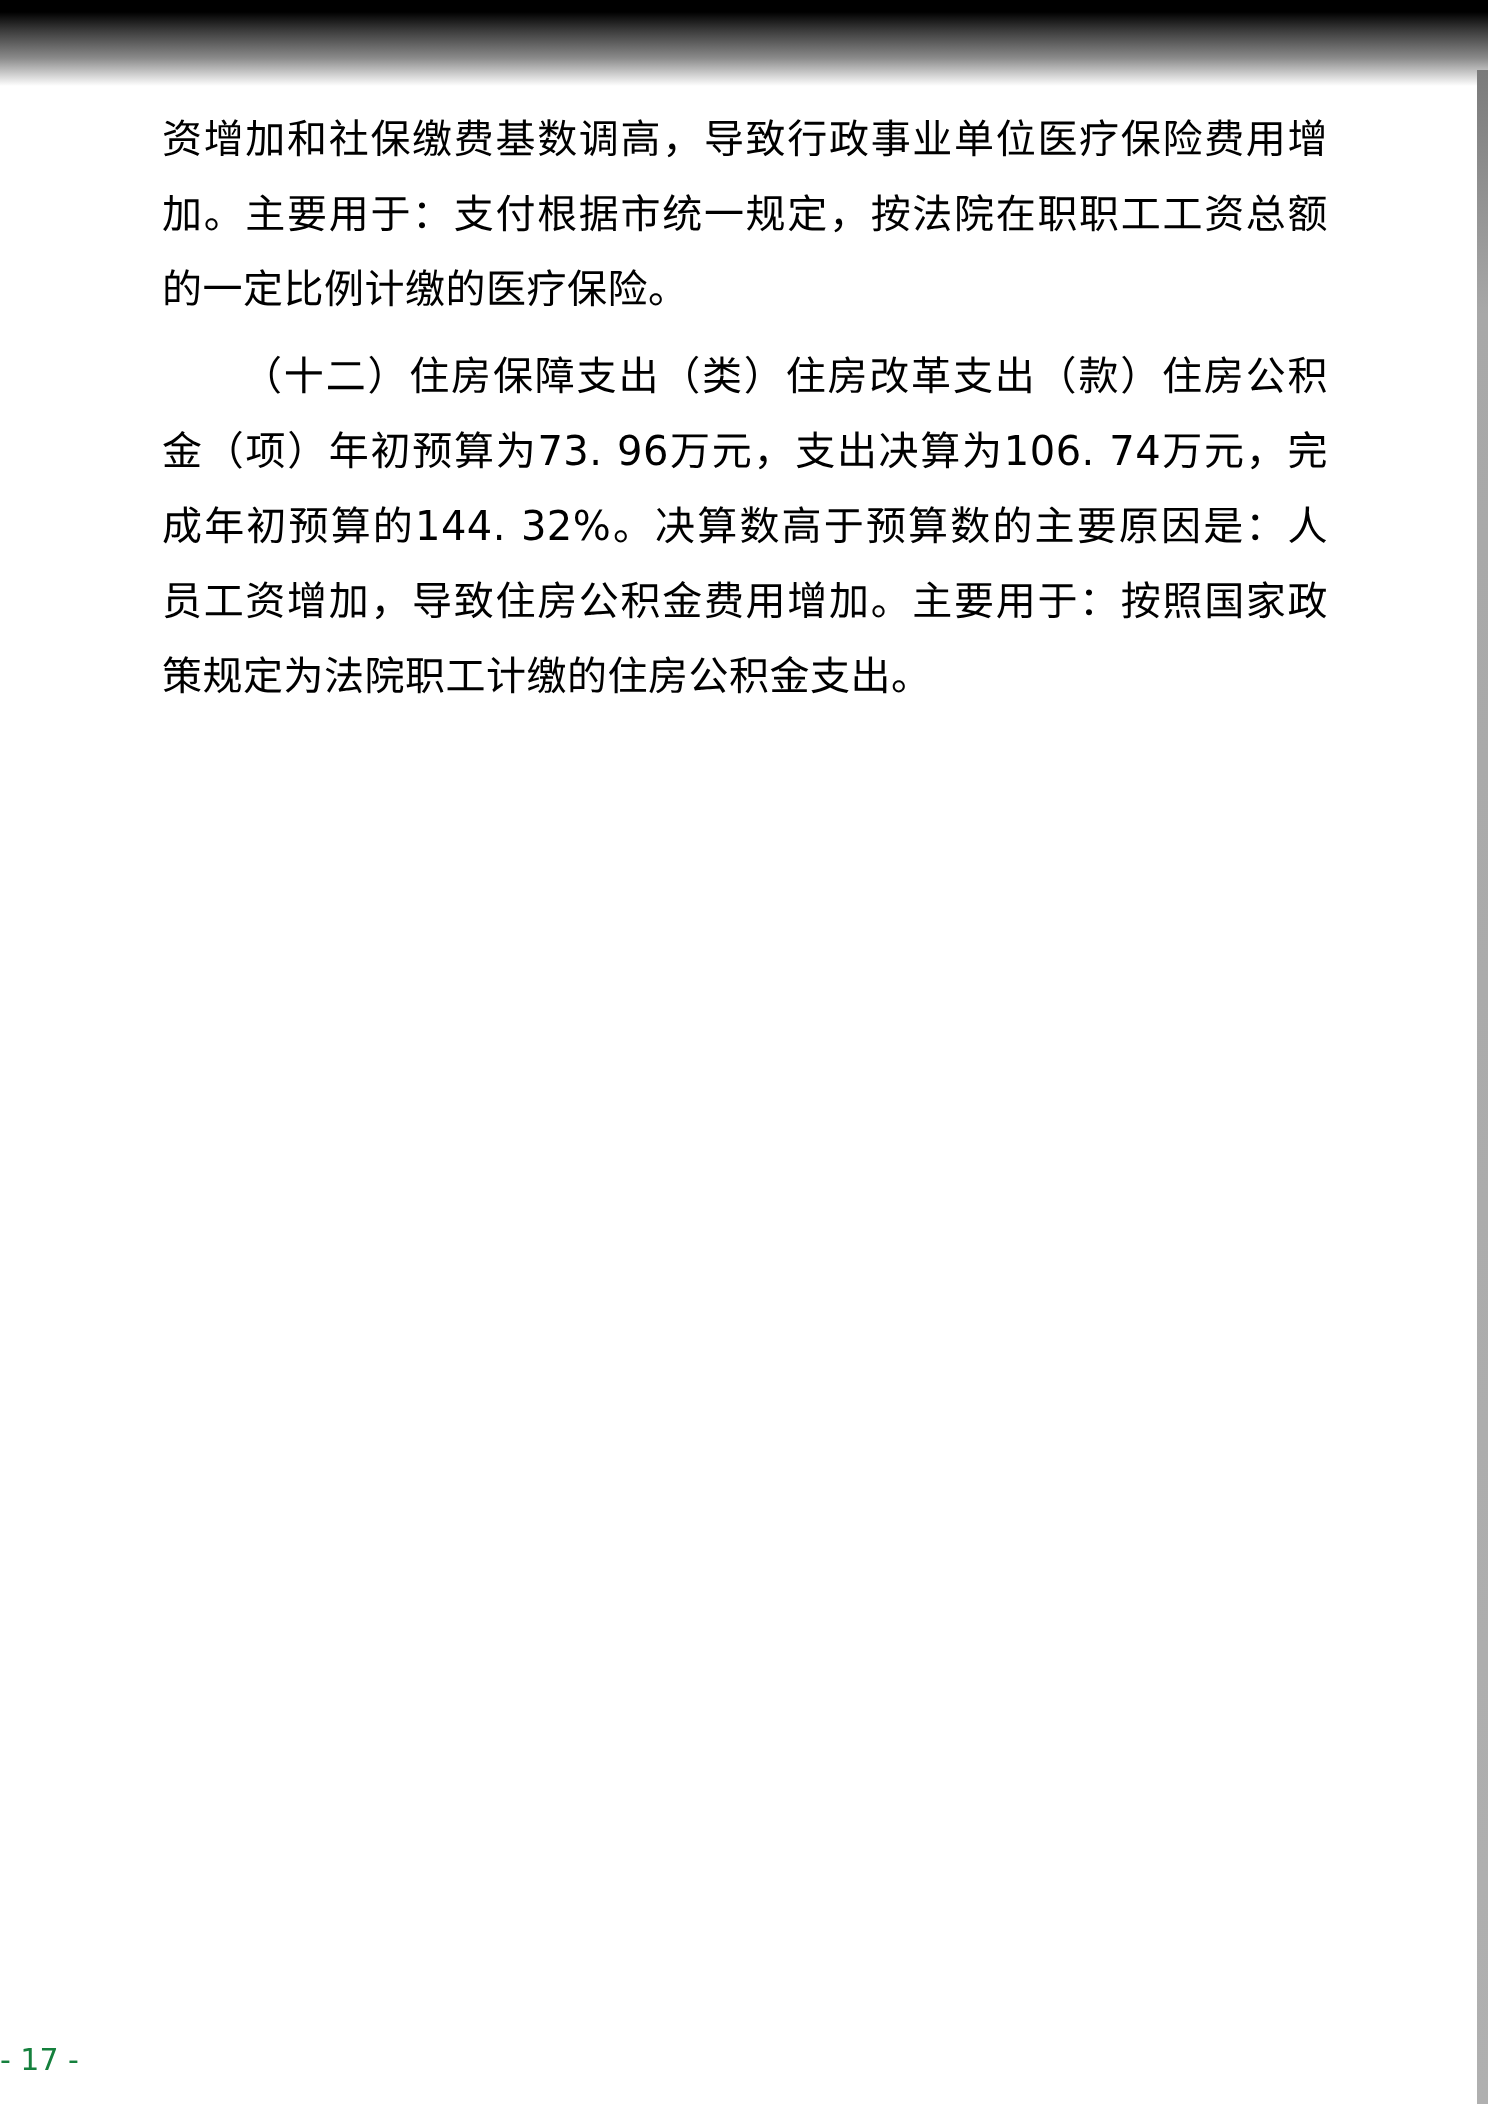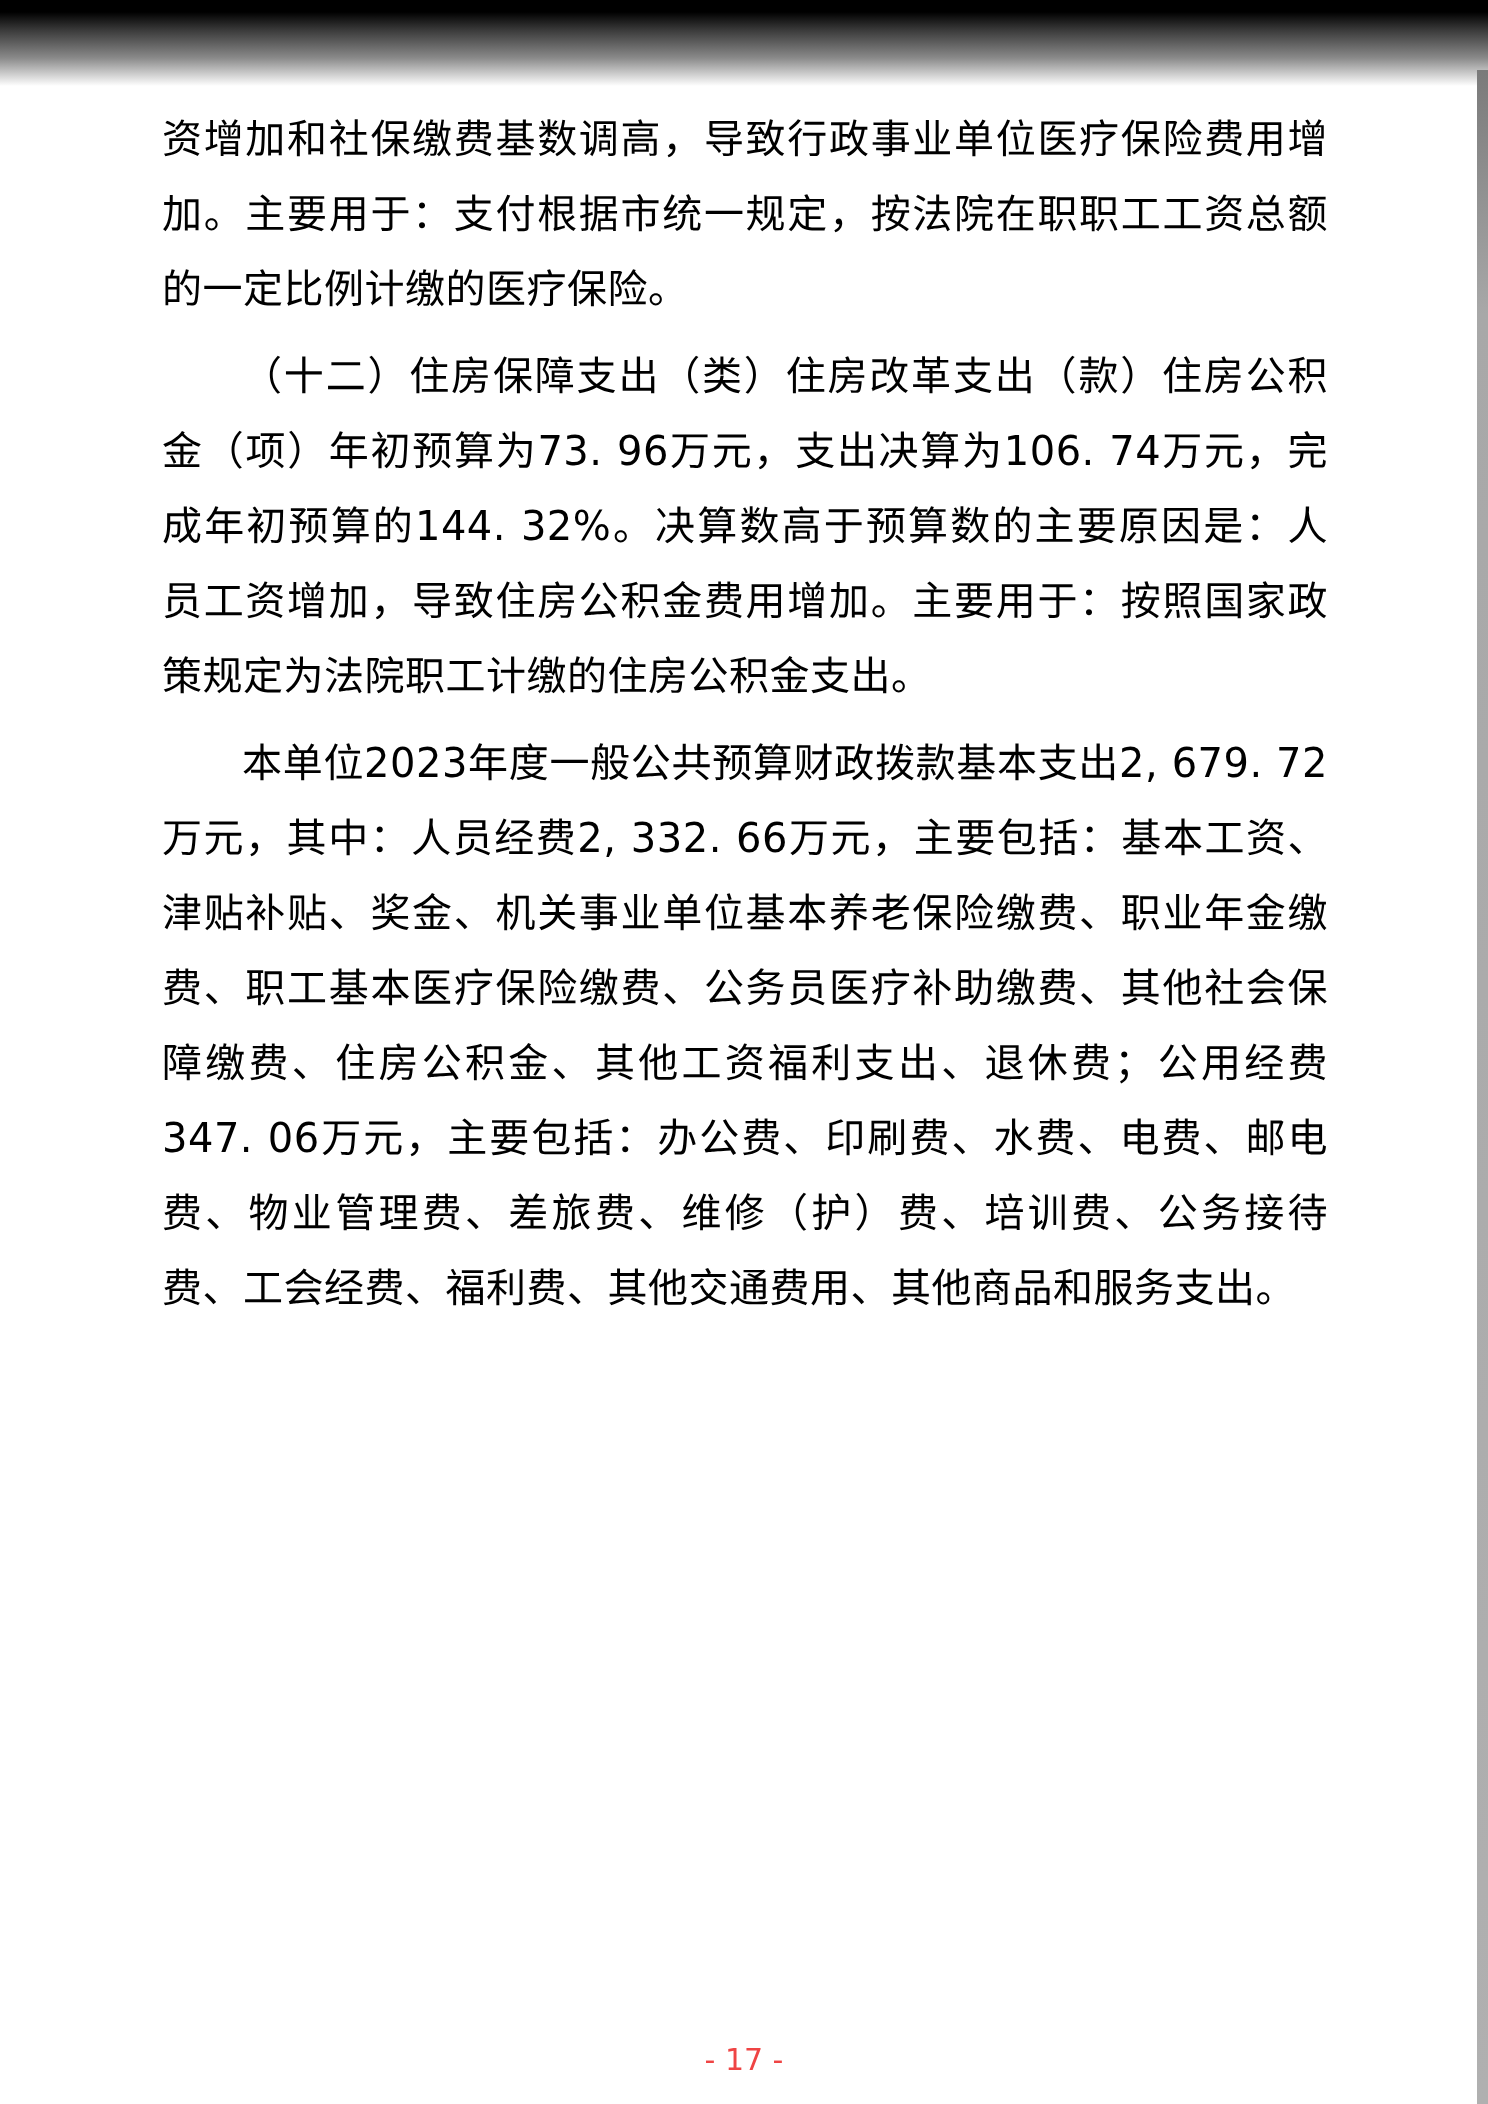--- a/index.html
+++ b/index.html
@@ -58,32 +58,31 @@
     font-weight: bold;
     line-height: 75px;
     text-indent: 2em;
     text-align: left;
   }
   .footer {
     position: absolute;
     top: 2042px;
     left: 0;
     width: 100%;
-    text-align: center;
+    text-align: left;
     font-size: 30px;
-    color: #ef4444;
+    color: #15803d;
   }
 </style>
 </head>
 <body>
 
 <div class="page">
   <div class="top-edge"></div>
   <div class="right-edge"></div>
 
   <div class="content">
     <p class="para no-indent">资增加和社保缴费基数调高，导致行政事业单位医疗保险费用增加。主要用于：支付根据市统一规定，按法院在职职工工资总额的一定比例计缴的医疗保险。</p>
     <p class="para">（十二）住房保障支出（类）住房改革支出（款）住房公积金（项）年初预算为73. 96万元，支出决算为106. 74万元，完成年初预算的144. 32%。决算数高于预算数的主要原因是：人员工资增加，导致住房公积金费用增加。主要用于：按照国家政策规定为法院职工计缴的住房公积金支出。</p>
-    <p class="para">本单位2023年度一般公共预算财政拨款基本支出2, 679. 72万元，其中：人员经费2, 332. 66万元，主要包括：基本工资、津贴补贴、奖金、机关事业单位基本养老保险缴费、职业年金缴费、职工基本医疗保险缴费、公务员医疗补助缴费、其他社会保障缴费、住房公积金、其他工资福利支出、退休费；公用经费347. 06万元，主要包括：办公费、印刷费、水费、电费、邮电费、物业管理费、差旅费、维修（护）费、培训费、公务接待费、工会经费、福利费、其他交通费用、其他商品和服务支出。</p>
   </div>
 
   <div class="footer">- 17 -</div>
 </div>
 
 </body></html>

